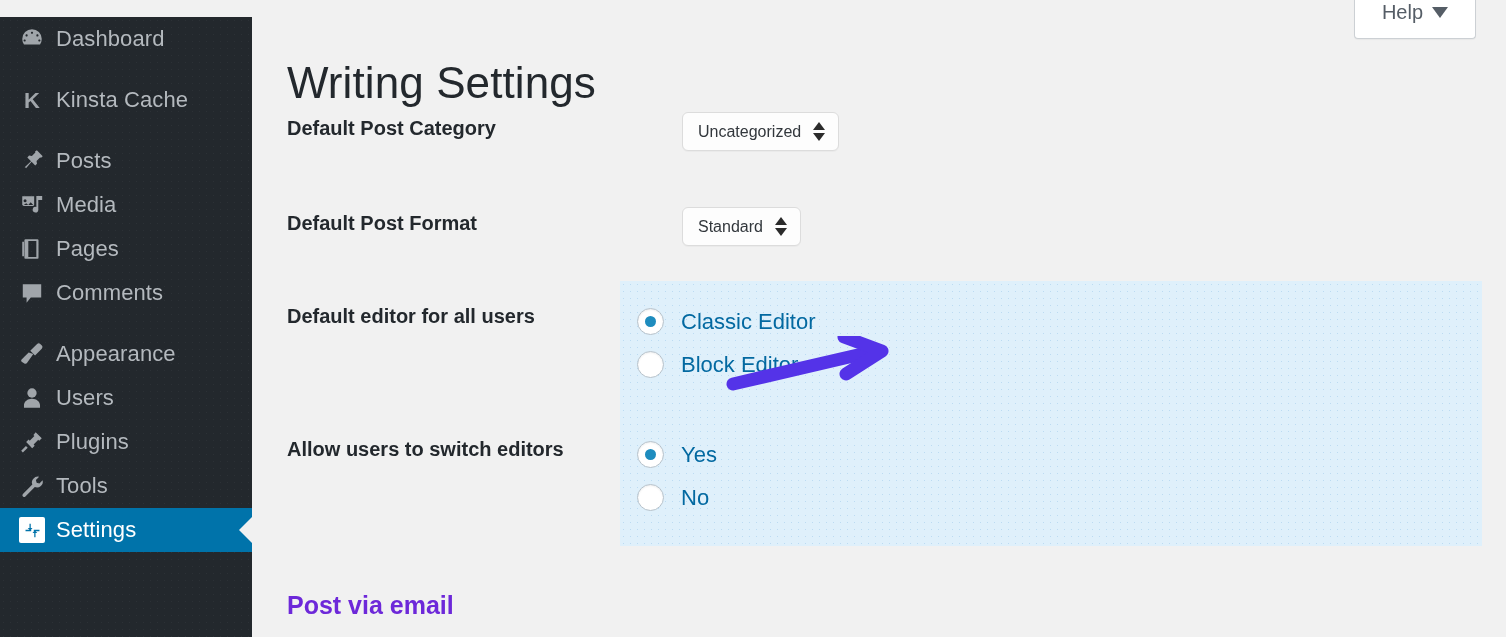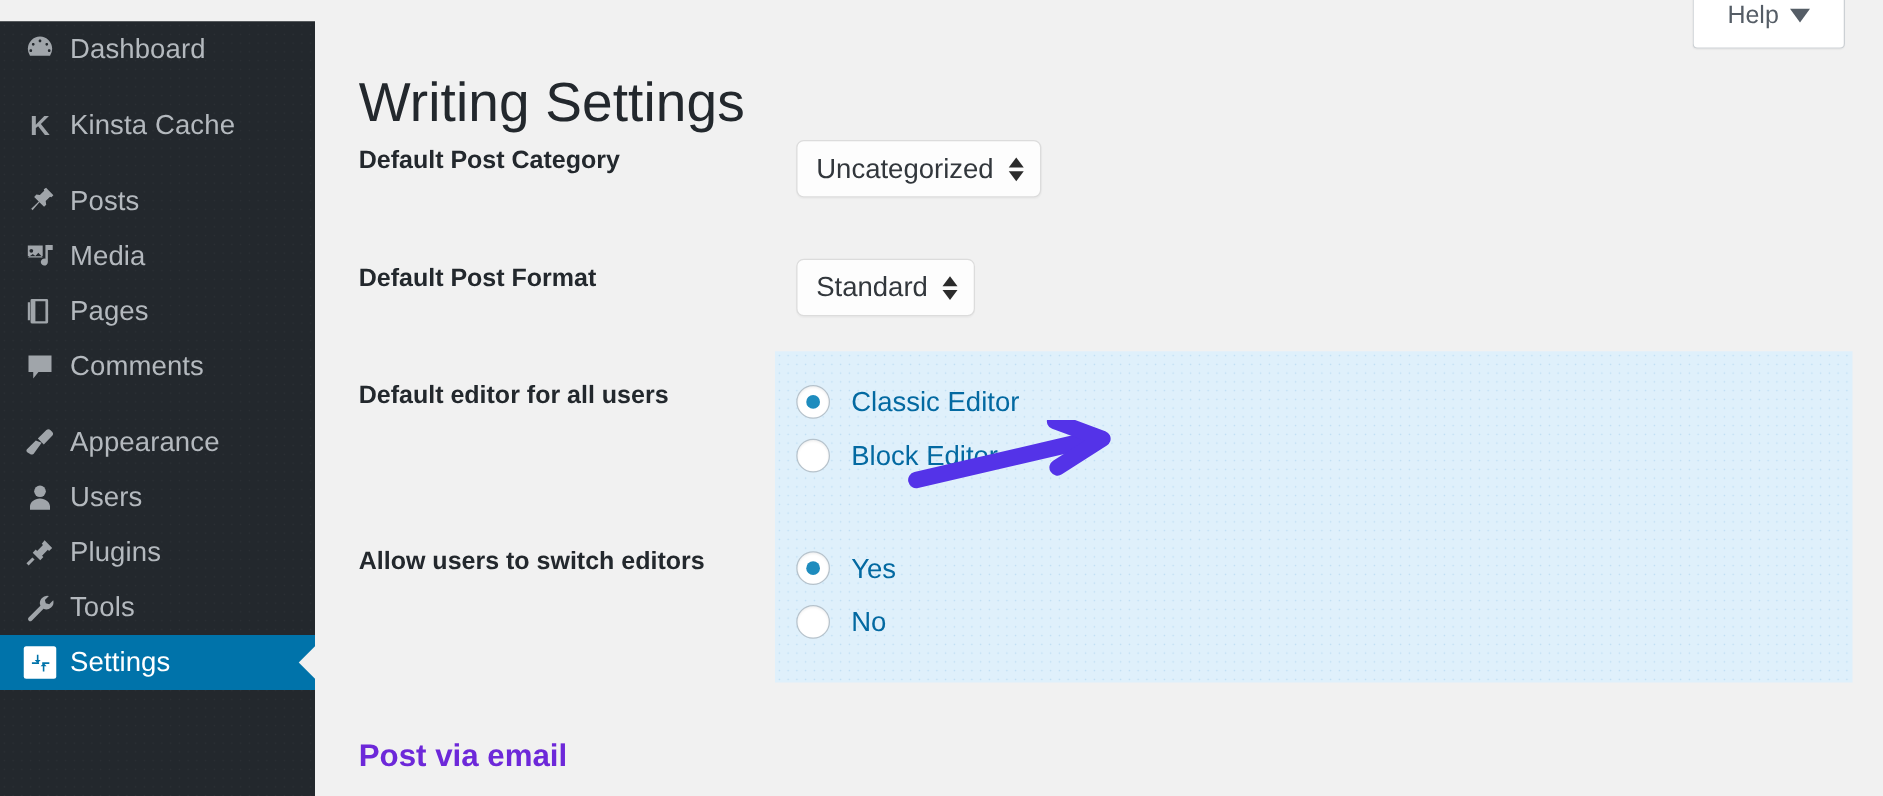--- a/index.html
+++ b/index.html
@@ -159,23 +159,24 @@
   .row-switch   { height: 86px; }
 
   .wp-select {
     display: inline-flex;
     align-items: center;
     gap: 12px;
     background: #fdfdfd;
     border: 1px solid #dcdcdc;
     border-radius: 6px;
     padding: 9px 13px 9px 15px;
-    font-size: 22px;
+    font-size: 16px;
     color: #32373c;
     box-shadow: 0 1px 1px rgba(0,0,0,0.03);
+    margin-left: 45px;
   }
   .select-arrows {
     display: flex;
     flex-direction: column;
     align-items: center;
     gap: 3px;
   }
   .select-arrows .up {
     width: 0; height: 0;
     border-left: 6px solid transparent;

